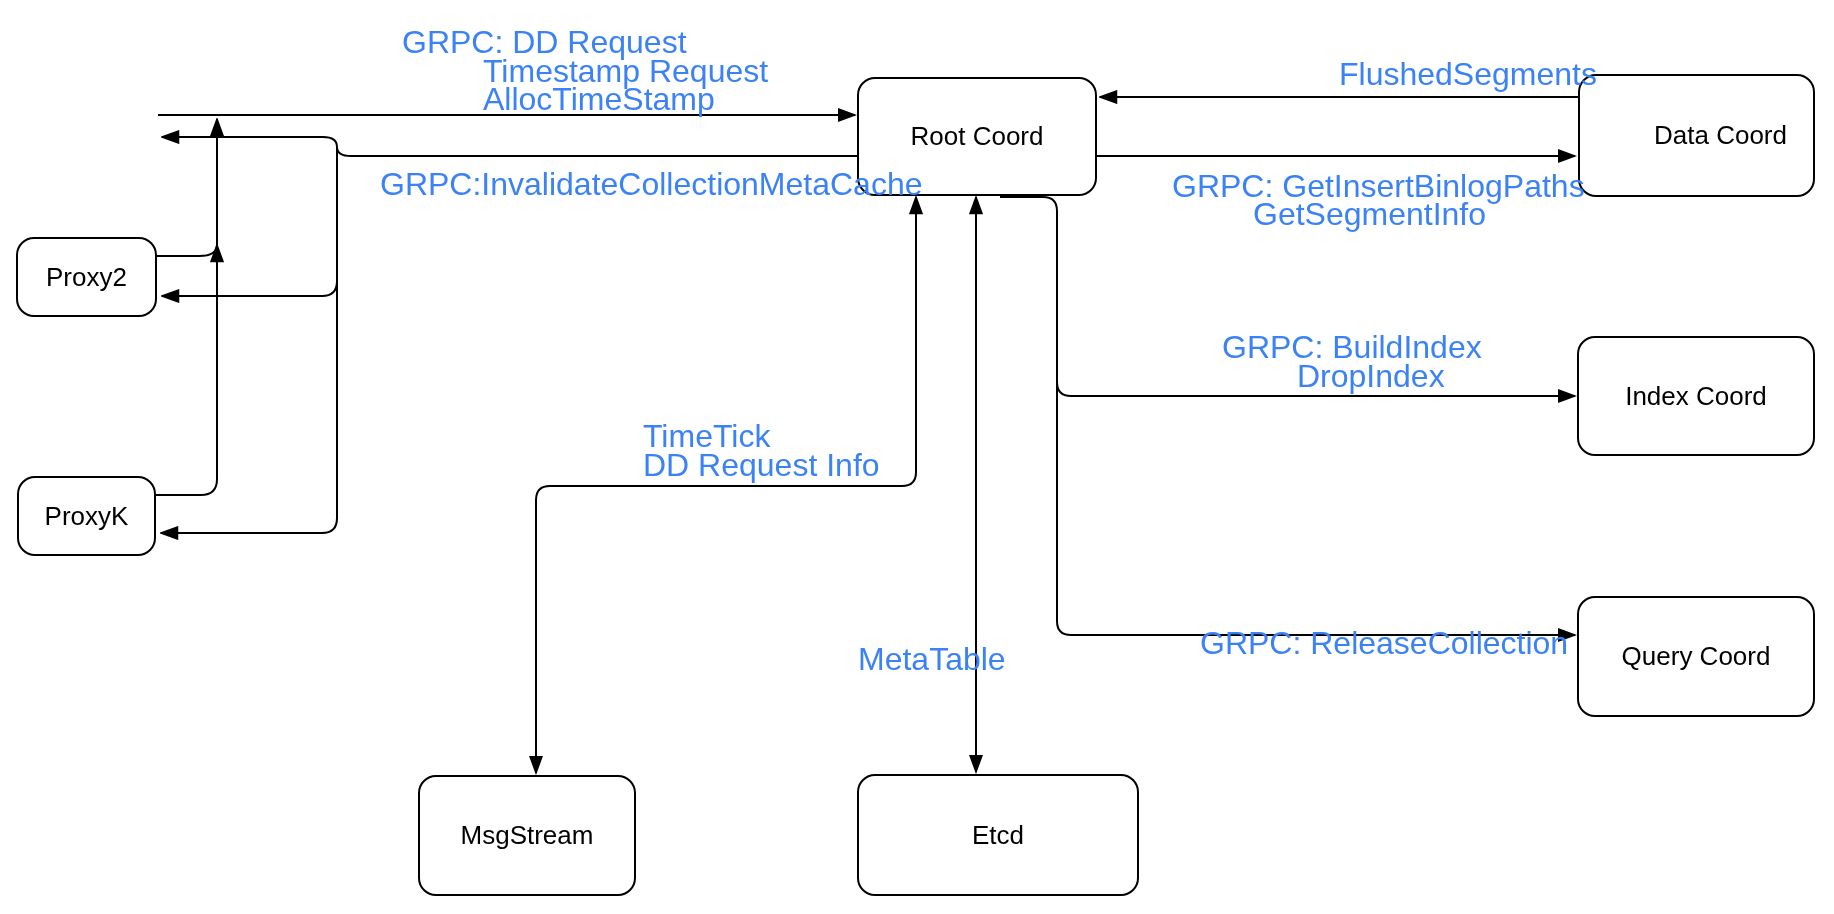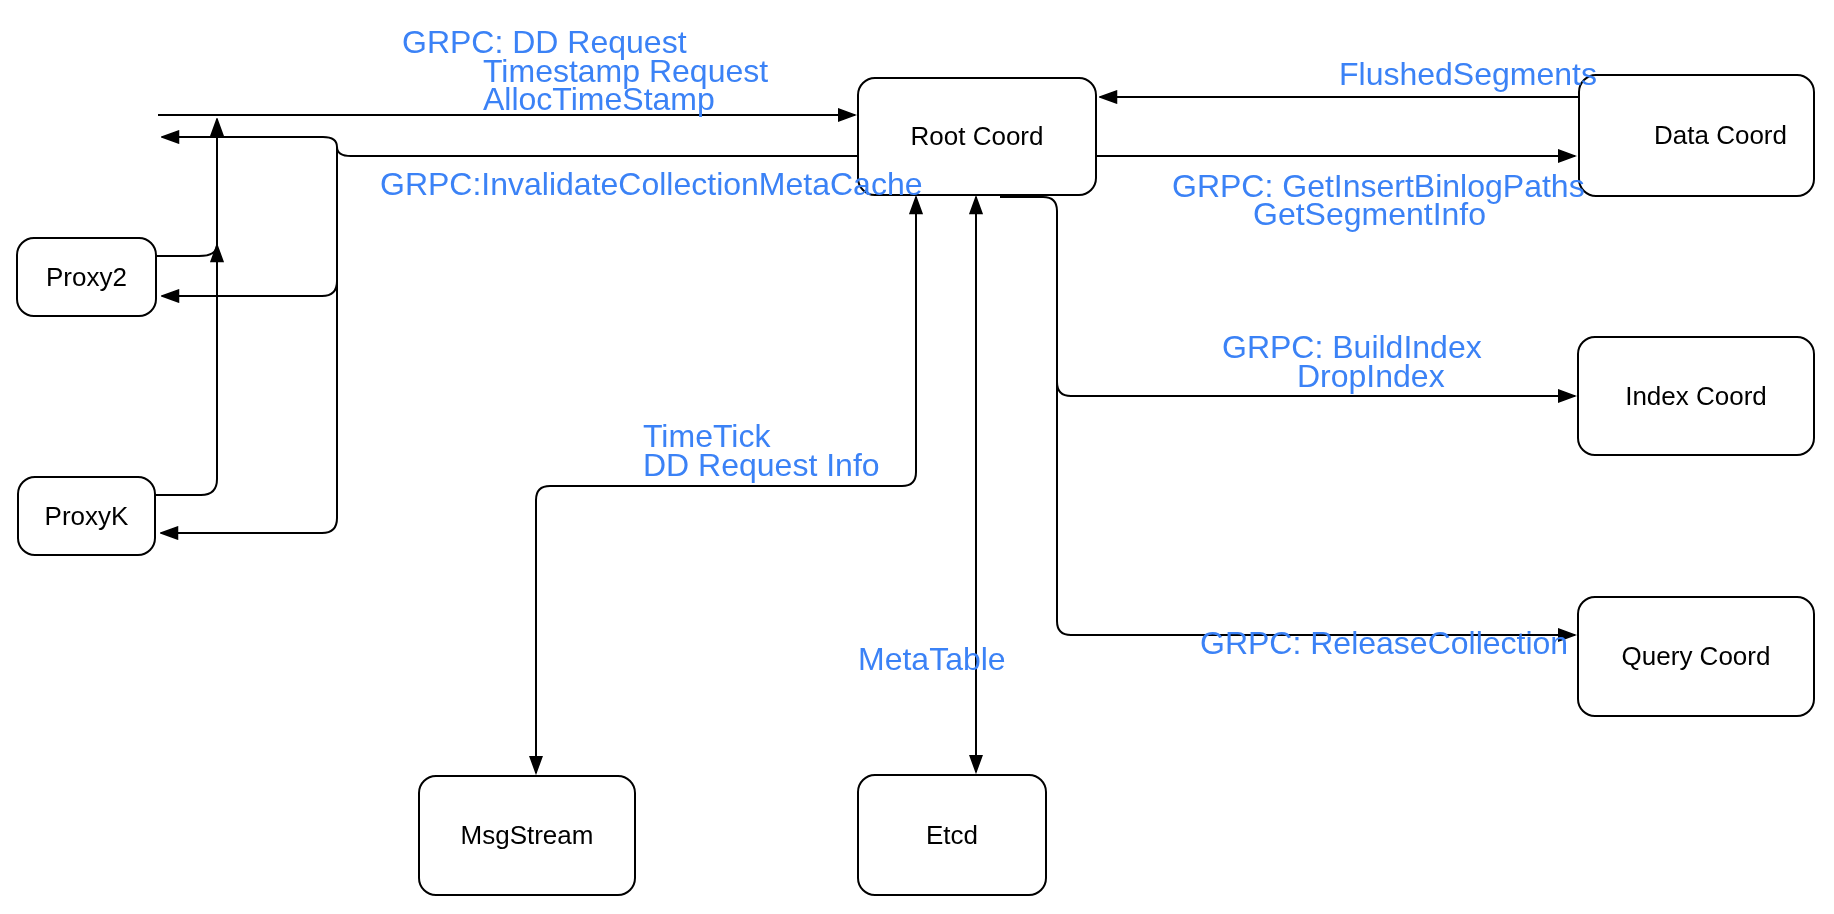--- a/index.html
+++ b/index.html
@@ -96,21 +96,21 @@
       </div>
       <div class="node" style="left: 1577px; top: 336px; width: 238px; height: 120px;">
         <span>Index Coord</span>
       </div>
       <div class="node" style="left: 1577px; top: 596px; width: 238px; height: 121px;">
         <span>Query Coord</span>
       </div>
       <div class="node" style="left: 418px; top: 775px; width: 218px; height: 121px;">
         <span>MsgStream</span>
       </div>
-      <div class="node" style="left: 857px; top: 774px; width: 190px; height: 122px;">
+      <div class="node" style="left: 857px; top: 774px; width: 282px; height: 122px;">
         <span>Etcd</span>
       </div>
     </div>
   <div class="layer">
       <div class="lbl-line" style="left: 402px; top: 28px;">GRPC: DD Request</div>
       <div class="lbl-line" style="left: 483px; top: 57px;">Timestamp Request</div>
       <div class="lbl-line" style="left: 483px; top: 85px;">AllocTimeStamp</div>
       <div class="lbl-line" style="left: 380px; top: 170px;">GRPC:InvalidateCollectionMetaCache</div>
       <div class="lbl-line" style="left: 1307px; top: 60px; margin-left: 32px;">FlushedSegments</div>
       <div class="lbl-line" style="left: 1172px; top: 172px;">GRPC: GetInsertBinlogPaths</div>

